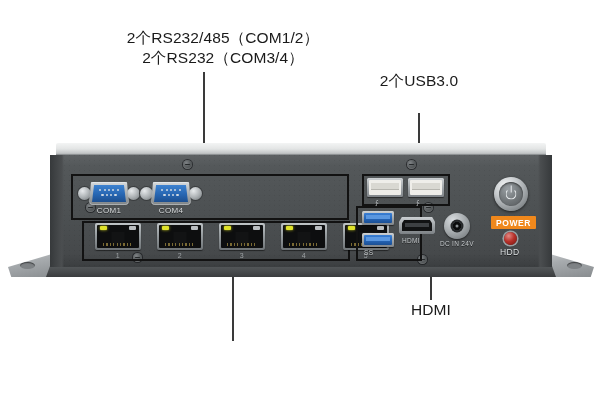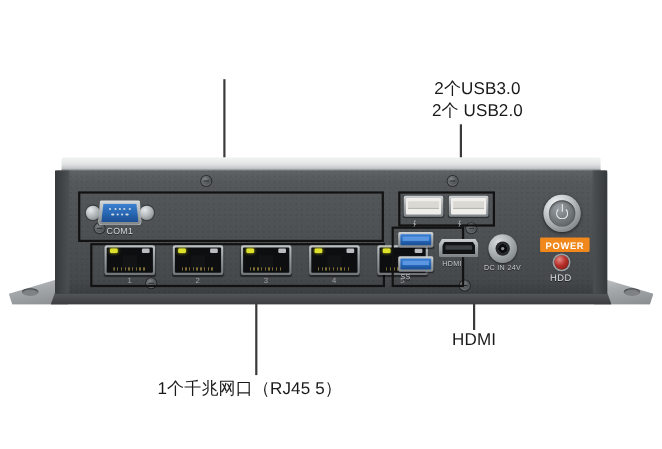--- a/index.html
+++ b/index.html
@@ -272,32 +272,34 @@
   .porttag {
     position:absolute; font-size:6.5px; color:#c3c7ca; letter-spacing:.3px;
     white-space:nowrap; text-shadow:0 1px 0 rgba(0,0,0,.55);
   }
 </style>
 </head>
 <body>
 
 <div id="stage">
 
-
-  <div class="annot ctr" style="left:370px; top:71px; width:128px;">
+  <div class="annot ctr" style="left:113px; top:28px; width:220px;">
+    <div>2个RS232/485（COM1/2）</div>
+    <div>2个RS232（COM3/4）</div>
+  </div>
+
+  <div class="annot ctr" style="left:355px; top:71px; width:128px;">
     <div>2个USB3.0</div>
-    <div>2个 USB2.0</div>
   </div>
 
   <div class="annot ctr" style="left:395px; top:300px; width:72px;">
     <div>HDMI</div>
   </div>
 
   <div class="annot ctr" style="left:57px; top:344px; width:340px;">
-    <div>1个千兆网口（RJ45 5）</div>
   </div>
 
   <div class="leader" style="left:203px; top:72px; height:97px;"></div>
   <div class="leader" style="left:418px; top:113px; height:62px;"></div>
   <div class="leader" style="left:430px; top:262px; height:38px;"></div>
   <div class="leader" style="left:232px; top:253px; height:88px;"></div>
 
   <div id="device">
 
     <div class="wing left">
@@ -345,20 +347,44 @@
                     <i></i>
                   </span>
               </span>
             </span>
           </span>
           <span class="lbl">COM1</span>
         </div>
 
 
 
+        <div class="com">
+          <span class="scr l"></span>
+          <span class="scr r"></span>
+          <span class="shell">
+            <span class="blue">
+              <span class="pins">
+                <span class="pinrow">
+                    <i></i>
+                    <i></i>
+                    <i></i>
+                    <i></i>
+                    <i></i>
+                  </span>
+                <span class="pinrow">
+                    <i></i>
+                    <i></i>
+                    <i></i>
+                    <i></i>
+                  </span>
+              </span>
+            </span>
+          </span>
+          <span class="lbl">COM4</span>
+        </div>
       </div>
 
       <div class="callout" style="left:32px; top:66px; width:268px; height:40px;"></div>
 
       <div class="rj-row" style="left:37px; top:68px;">
 
         <div class="rj">
           <span class="body">
             <span class="cav"></span>
             <span class="notch"></span>

